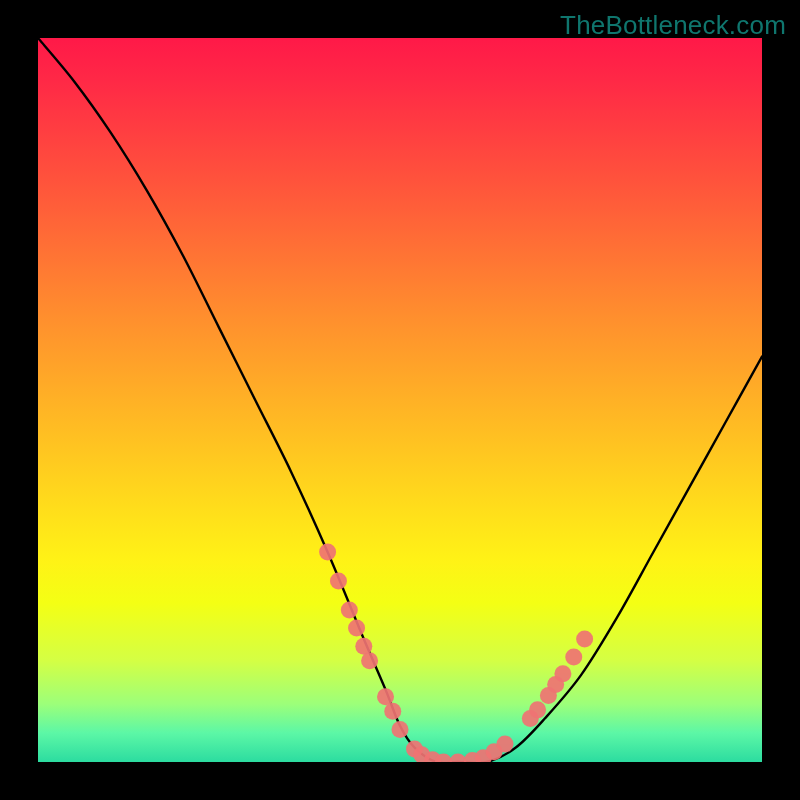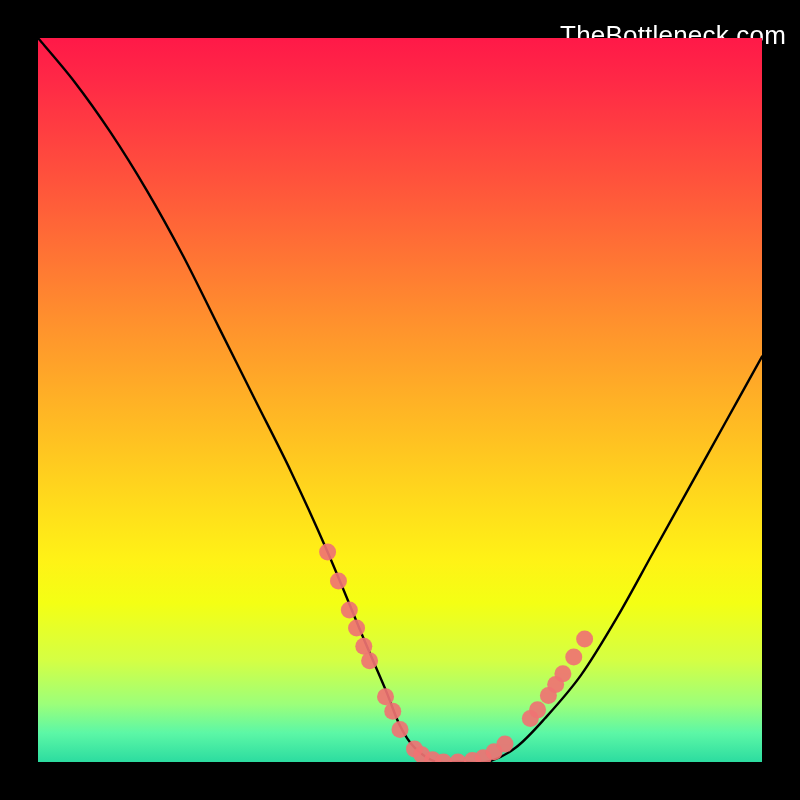--- a/index.html
+++ b/index.html
@@ -5,26 +5,26 @@
   * { margin: 0; padding: 0; box-sizing: border-box; }
   html, body { width: 800px; height: 800px; overflow: hidden; background: #000; }
   .stage {
     position: relative;
     width: 800px;
     height: 800px;
     background: #000;
   }
   .watermark {
     position: absolute;
-    top: 20px;
+    top: 10px;
     right: 14px;
     font-family: Arial, Helvetica, sans-serif;
     font-size: 26px;
     font-weight: 500;
-    color: #ffffff;
+    color: #0f766e;
     letter-spacing: 0.2px;
   }
   .plot-area {
     position: absolute;
     left: 38px;
     top: 38px;
     width: 724px;
     height: 724px;
   }
   .gradient {

